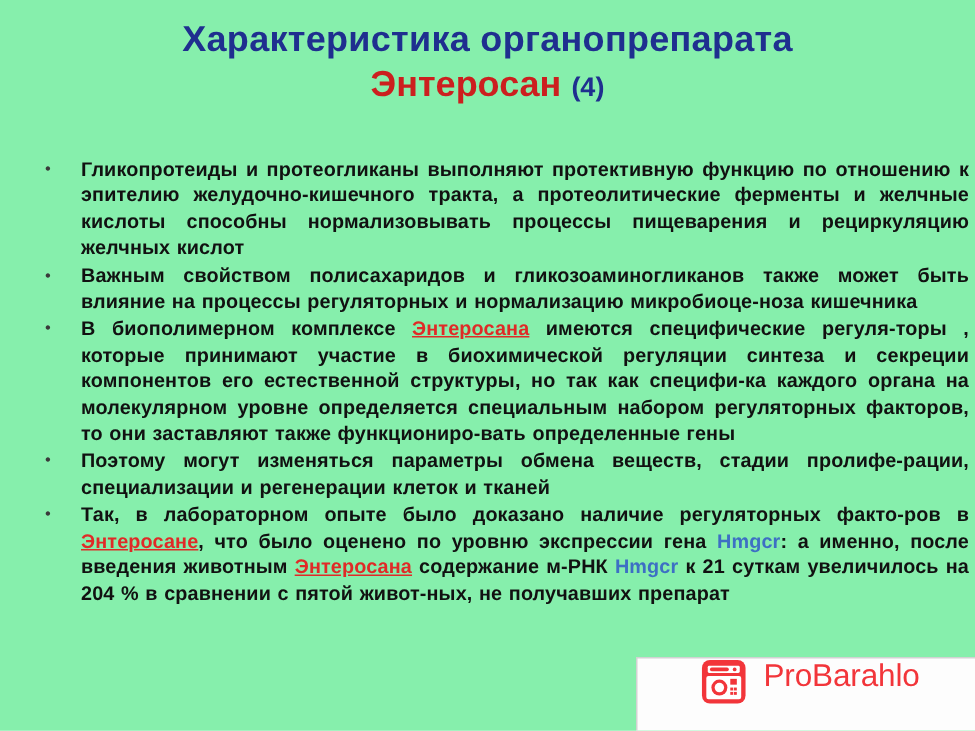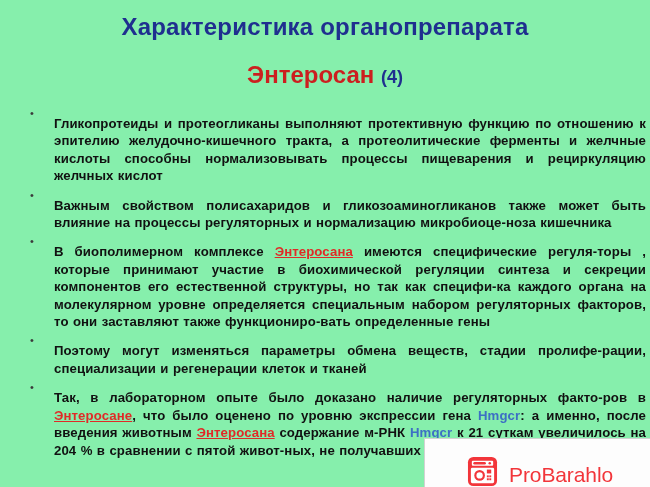--- a/index.html
+++ b/index.html
@@ -30,21 +30,21 @@
   }
   #title-line-1 {
     display: block;
     font-size: 24px;
     font-weight: bold;
     color: #1f2f8f;
     letter-spacing: 0.2px;
   }
   #title-line-2 {
     display: block;
-    margin-top: 21px;
+    margin-top: 3px;
     font-size: 24px;
     font-weight: bold;
   }
   .title-drug {
     color: #cc1f1f;
   }
   .title-index {
     color: #1f2f8f;
     font-size: 18px;
     font-weight: bold;
@@ -78,21 +78,20 @@
   .bullet-text {
     flex: 1 1 auto;
     padding-right: 4px;
     font-size: 13.2px;
     font-weight: bold;
     color: #111111;
     line-height: 17.4px;
     text-align: justify;
     letter-spacing: 0.1px;
     word-spacing: 0.6px;
-    margin-top: 11px;
   }
   .hl-red {
     color: #e02a27;
     text-decoration: underline;
   }
   .hl-blue {
     color: #3d6fc4;
   }
 
   
@@ -100,21 +99,21 @@
     position: absolute;
     left: 424px;
     top: 438px;
     width: 226px;
     height: 49px;
     background: #fdfdfd;
     border: 1px solid #d2d2d2;
     border-right: none;
     border-bottom: none;
     display: flex;
-    align-items: flex-end;
+    align-items: flex-start;
     box-sizing: border-box;
     padding-left: 42px;
   }
   #watermark-icon {
     flex: 0 0 auto;
     width: 31px;
     height: 31px;
     display: block;
   }
   #watermark-label {

